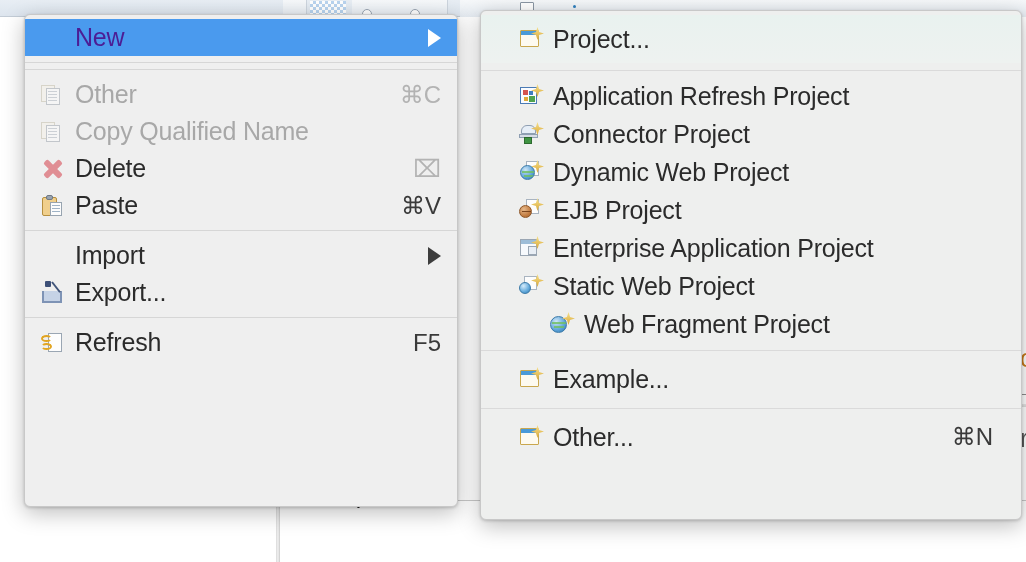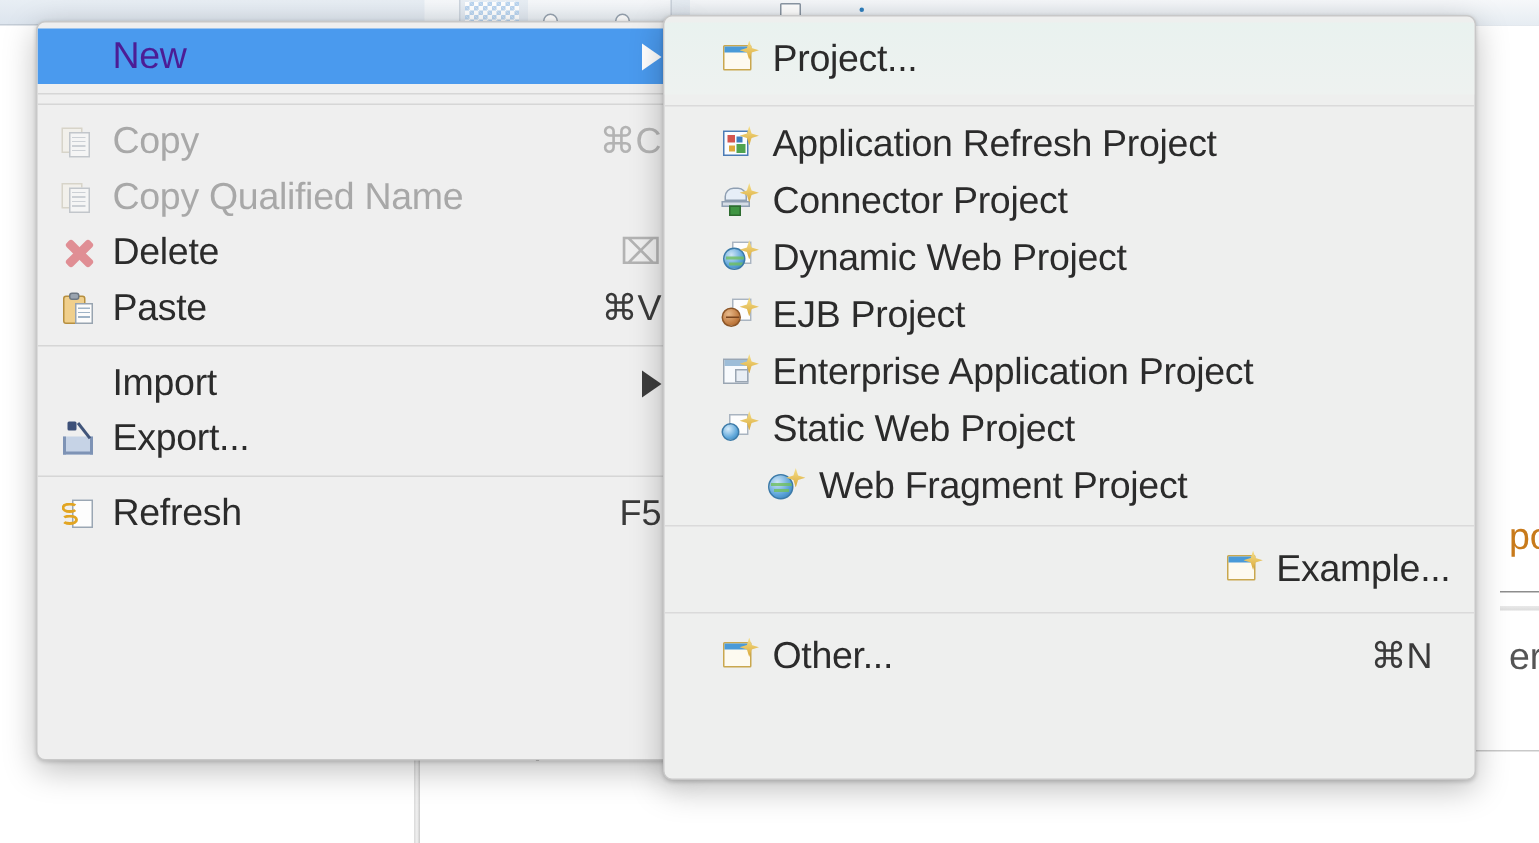--- a/index.html
+++ b/index.html
@@ -60,21 +60,21 @@
   .menu {
     position: absolute;
     background: #efefef;
     border: 1px solid #c8c8c8;
     border-radius: 6px;
     box-shadow: 0 6px 22px rgba(0,0,0,0.26), 0 1px 3px rgba(0,0,0,0.18);
     padding: 4px 0;
     overflow: hidden;
   }
   .menu-main  { left: 24px;  top: 14px;  width: 434px; height: 493px; }
-  .menu-sub   { left: 442px; top: 10px;  width: 542px; height: 510px;
+  .menu-sub   { left: 480px; top: 10px;  width: 542px; height: 510px;
                 background: #eeefee; }
 
   .mi {
     position: relative;
     display: flex;
     align-items: center;
     height: 37px;
     padding: 0 16px 0 14px;
     cursor: default;
     white-space: nowrap;
@@ -269,21 +269,21 @@
     <div class="sep"></div>
 
     <div class="mi disabled">
       <span class="ico">
         <span class="icn dim-icon">
           <span class="ic-doc-back"></span>
           <span class="ic-doc-front"></span>
           <span class="ic-lines"></span>
         </span>
       </span>
-      <span class="label">Copy</span>
+      <span class="label">Other</span>
       <span class="accel dim">⌘C</span>
     </div>
 
     <div class="mi disabled">
       <span class="ico">
         <span class="icn dim-icon">
           <span class="ic-doc-back"></span>
           <span class="ic-doc-front"></span>
           <span class="ic-lines"></span>
         </span>
@@ -453,21 +453,21 @@
               <i class="g2"></i>
             </span>
             <span class="ic-spark"></span>
           </span>
       </span>
       <span class="label">Web Fragment Project</span>
     </div>
 
     <div class="sep grp"></div>
 
-    <div class="mi" style="height:44px;justify-content:flex-end;">
+    <div class="mi" style="height:44px;">
       <span class="ico" style="margin-left:22px;">
         <span class="icn">
             <span class="ic-win">
               <span class="ic-win-bar"></span>
             </span>
             <span class="ic-spark"></span>
           </span>
       </span>
       <span class="label">Example...</span>
     </div>

